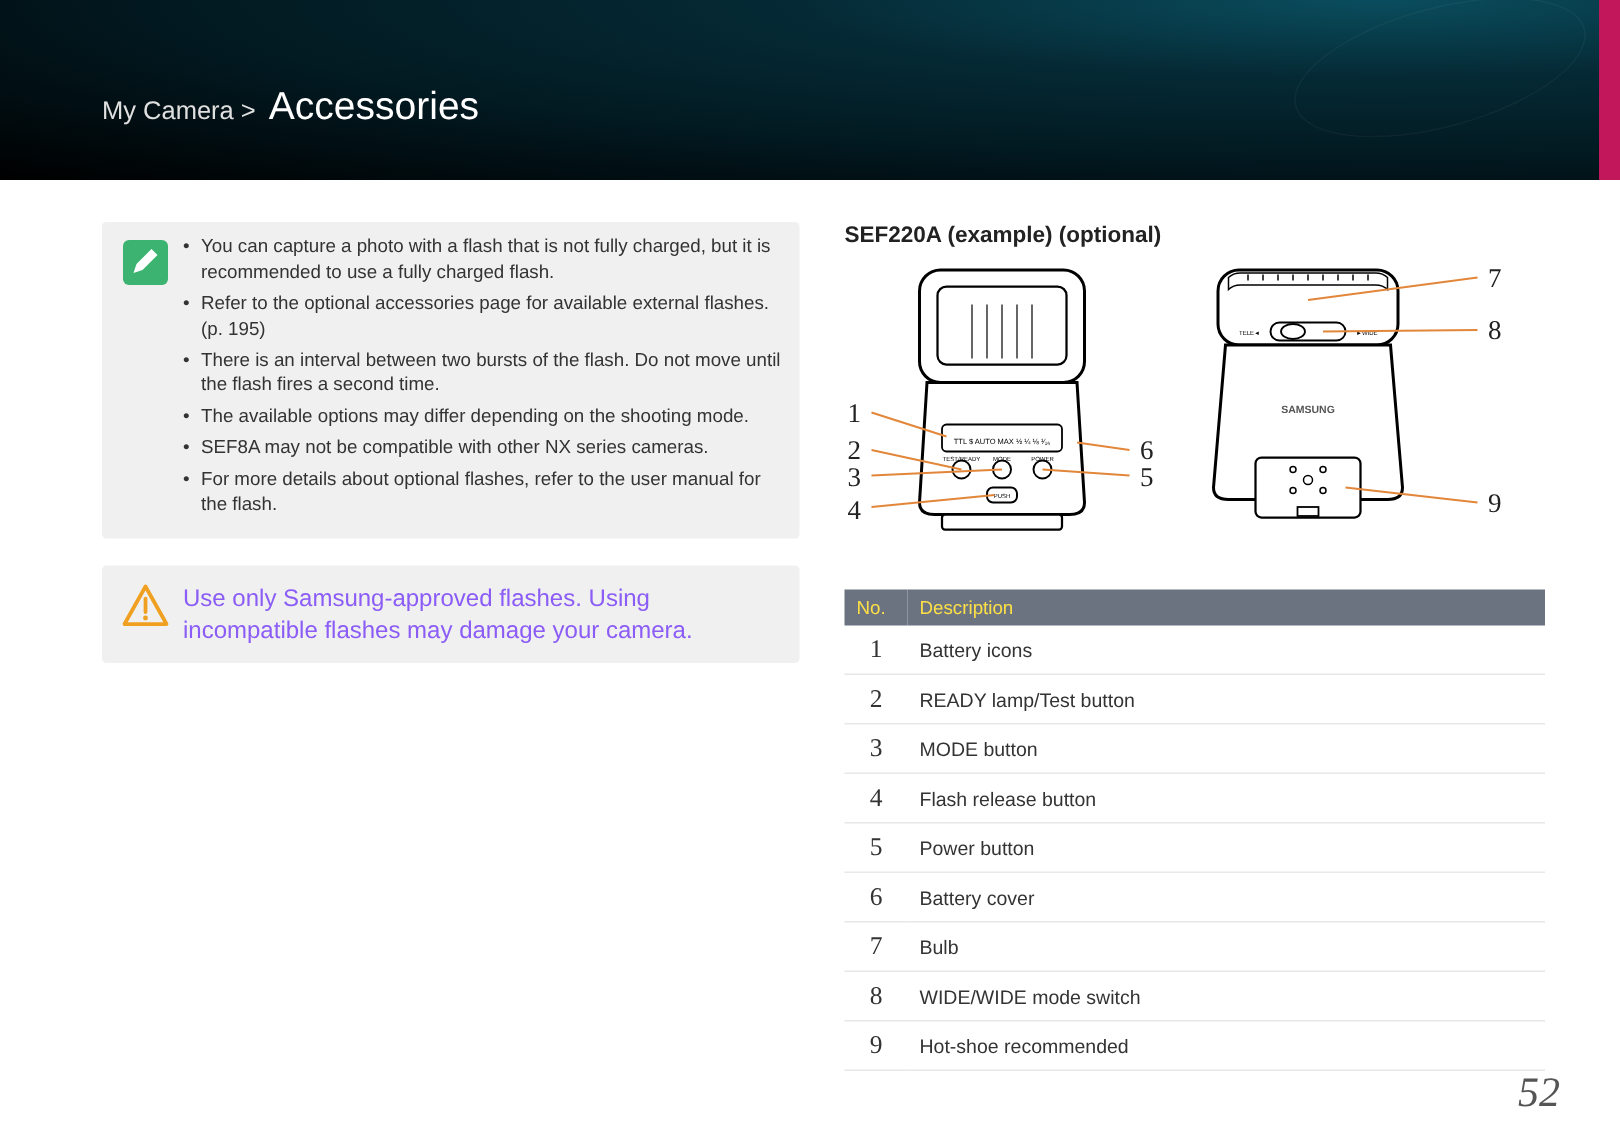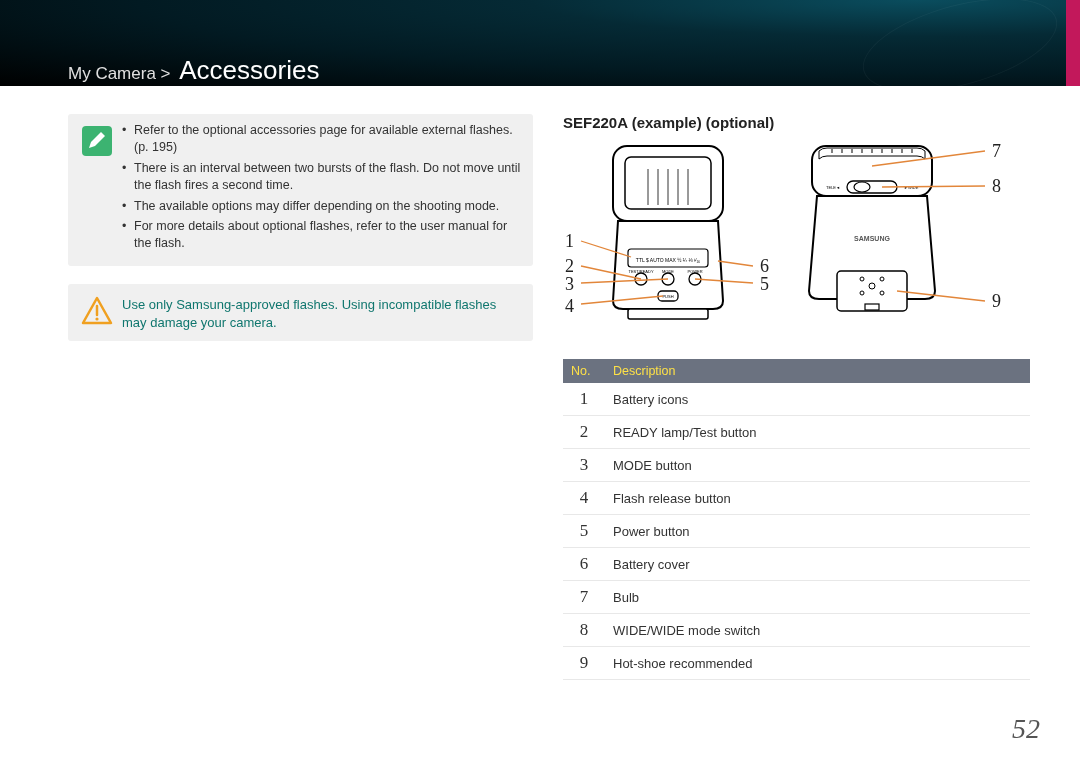--- a/index.html
+++ b/index.html
@@ -5,21 +5,21 @@
   * { box-sizing: border-box; margin: 0; padding: 0; }
   body {
     width: 1080px;
     height: 765px;
     font-family: Arial, sans-serif;
     background: #fff;
     position: relative;
     overflow: hidden;
   }
   .header {
-    height: 86px;
+    height: 120px;
     background: radial-gradient(ellipse at 85% 0%, #0a4d5e 0%, #052a35 30%, #021a22 60%, #000 100%);
     position: relative;
   }
   .header::after {
     content: "";
     position: absolute;
     right: 0; top: 0; bottom: 0; width: 14px;
     background: #c2185b;
   }
   .header-swirl {
@@ -76,23 +76,23 @@
     padding-left: 12px;
     margin-bottom: 4px;
   }
   .note-list li::before {
     content: "•";
     position: absolute;
     left: 0; top: 0;
     color: #333;
   }
   .warn-text {
-    font-size: 13px;
+    font-size: 16px;
     line-height: 1.35;
-    color: #0f766e;
+    color: #8b5cf6;
     padding-top: 4px;
   }
   .section-title {
     font-size: 15px;
     font-weight: bold;
     color: #222;
   }
   .diagram-row {
     display: flex;
     gap: 24px;
@@ -159,23 +159,25 @@
   <div class="left-col">
 
     <div class="note-box">
       <div class="note-icon">
         <svg width="32" height="32" viewBox="0 0 32 32">
           <rect x="1" y="1" width="30" height="30" rx="4" fill="#3cb371"></rect>
           <path d="M8 23 L10 17 L20 7 L24 11 L14 21 L8 23 Z" fill="#fff"></path>
         </svg>
       </div>
       <ul class="note-list">
+        <li>You can capture a photo with a flash that is not fully charged, but it is recommended to use a fully charged flash.</li>
         <li>Refer to the optional accessories page for available external flashes. (p. 195)</li>
         <li>There is an interval between two bursts of the flash. Do not move until the flash fires a second time.</li>
         <li>The available options may differ depending on the shooting mode.</li>
+        <li>SEF8A may not be compatible with other NX series cameras.</li>
         <li>For more details about optional flashes, refer to the user manual for the flash.</li>
       </ul>
     </div>
 
     <div class="note-box">
       <div class="note-icon">
         <svg width="32" height="32" viewBox="0 0 32 32">
           <path d="M16 3 L30 28 L2 28 Z" fill="none" stroke="#f0a020" stroke-width="2.5" stroke-linejoin="round"></path>
           <line x1="16" y1="11" x2="16" y2="20" stroke="#f0a020" stroke-width="2.5" stroke-linecap="round"></line>
           <circle cx="16" cy="24" r="1.6" fill="#f0a020"></circle>

